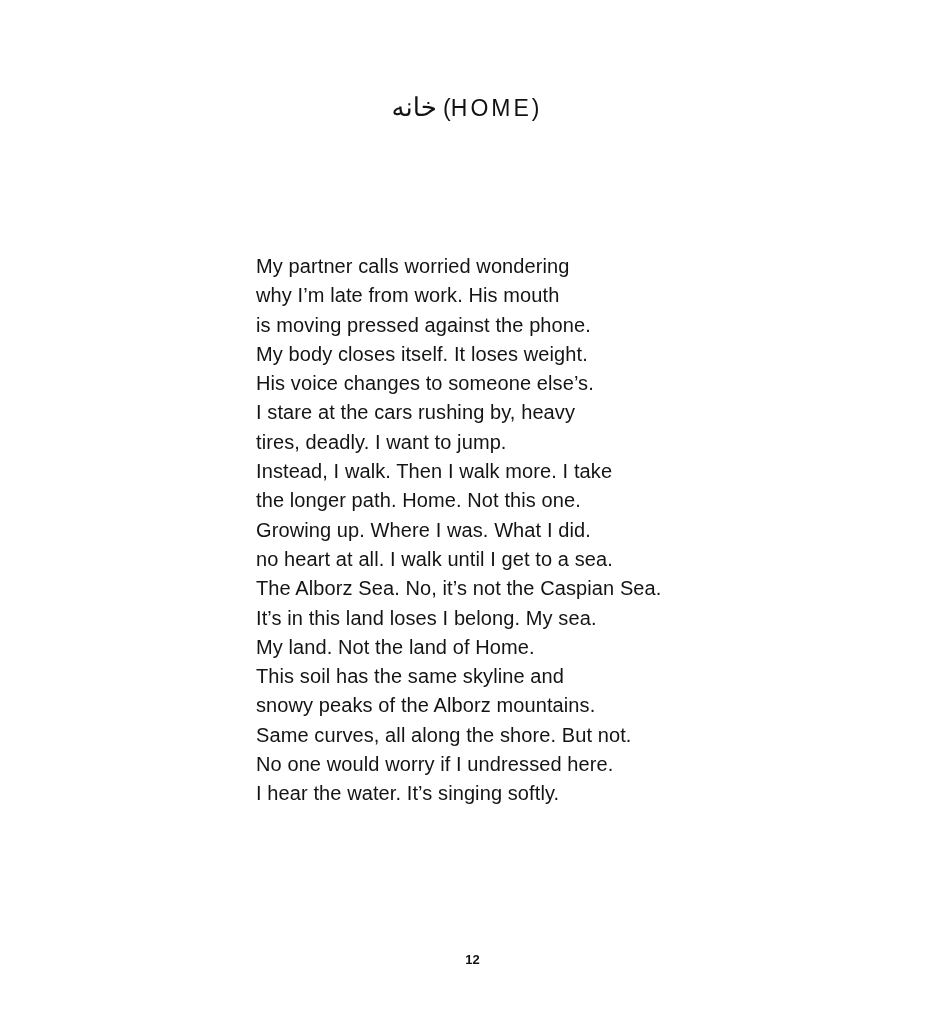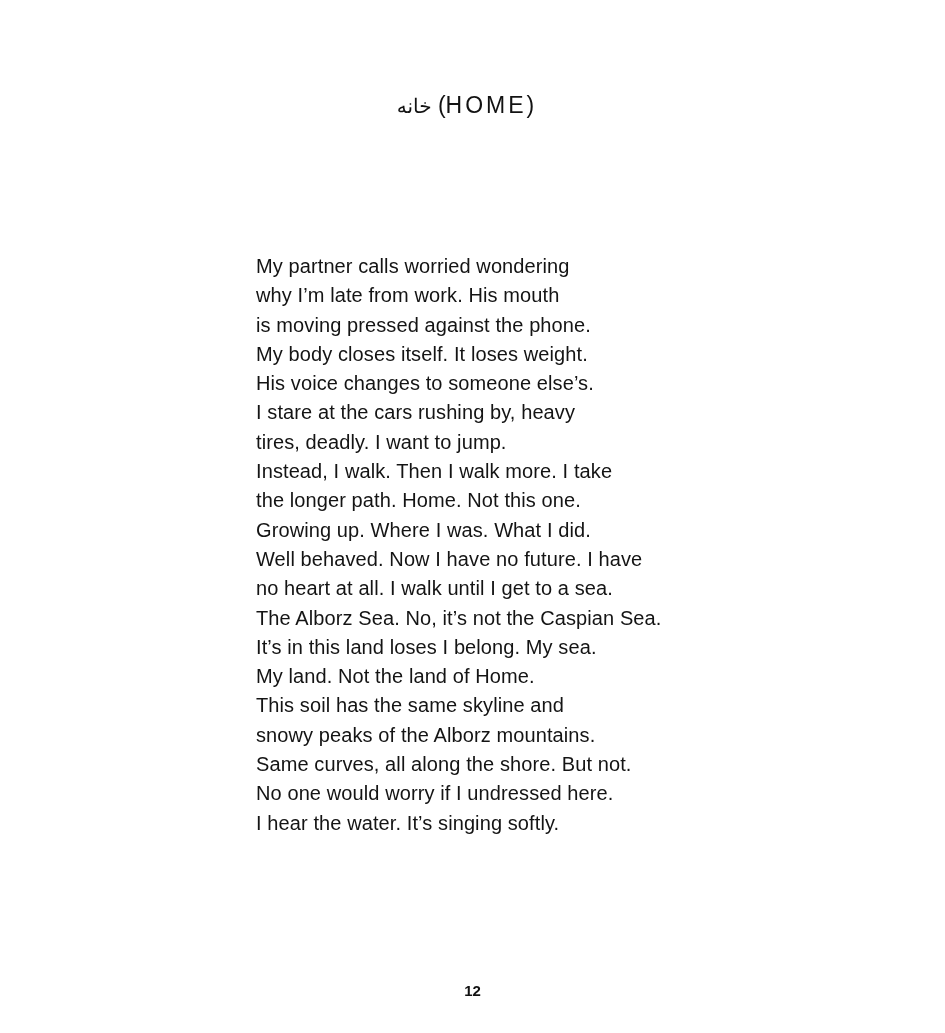--- a/index.html
+++ b/index.html
@@ -23,21 +23,21 @@
     top: 92px;
     left: 0;
     width: 931px; 
     text-align: center;
     font-size: 23px;
     font-weight: 400;
     color: #121212;
     white-space: nowrap;
   }
   .poem-title .title-persian {
-    font-size: 20px;
+    font-size: 26px;
     letter-spacing: 0;
   }
   .poem-title .title-latin {
     letter-spacing: 3px;
   }
   .epigraph {
     position: absolute;
     top: 151px;
     left: 256px;
     font-size: 16px;
@@ -61,25 +61,25 @@
     font-weight: 400;
     color: #141414;
     letter-spacing: 0.1px;
     margin-top: 28px;
   }
   .poem-line {
     white-space: nowrap;
   }
   .page-number {
     position: absolute;
-    top: 982px;
+    top: 952px;
     left: 0;
     width: 945px;
     text-align: center;
-    font-size: 15px;
+    font-size: 13px;
     font-weight: 700;
     color: #111111;
   }
 </style>
 </head>
 <body>
 
 <div class="book-page">
 
   <h1 class="poem-title">
@@ -92,21 +92,20 @@
       <div class="poem-line">My partner calls worried wondering</div>
       <div class="poem-line">why I’m late from work. His mouth</div>
       <div class="poem-line">is moving pressed against the phone.</div>
       <div class="poem-line">My body closes itself. It loses weight.</div>
       <div class="poem-line">His voice changes to someone else’s.</div>
       <div class="poem-line">I stare at the cars rushing by, heavy</div>
       <div class="poem-line">tires, deadly. I want to jump.</div>
       <div class="poem-line">Instead, I walk. Then I walk more. I take</div>
       <div class="poem-line">the longer path. Home. Not this one.</div>
       <div class="poem-line">Growing up. Where I was. What I did.</div>
-      <div class="poem-line">Well behaved. Now I have no future. I have</div>
       <div class="poem-line">no heart at all. I walk until I get to a sea.</div>
       <div class="poem-line">The Alborz Sea. No, it’s not the Caspian Sea.</div>
       <div class="poem-line">It’s in this land loses I belong. My sea.</div>
       <div class="poem-line">My land. Not the land of Home.</div>
       <div class="poem-line">This soil has the same skyline and</div>
       <div class="poem-line">snowy peaks of the Alborz mountains.</div>
       <div class="poem-line">Same curves, all along the shore. But not.</div>
       <div class="poem-line">No one would worry if I undressed here.</div>
       <div class="poem-line">I hear the water. It’s singing softly.</div>
     </div>

